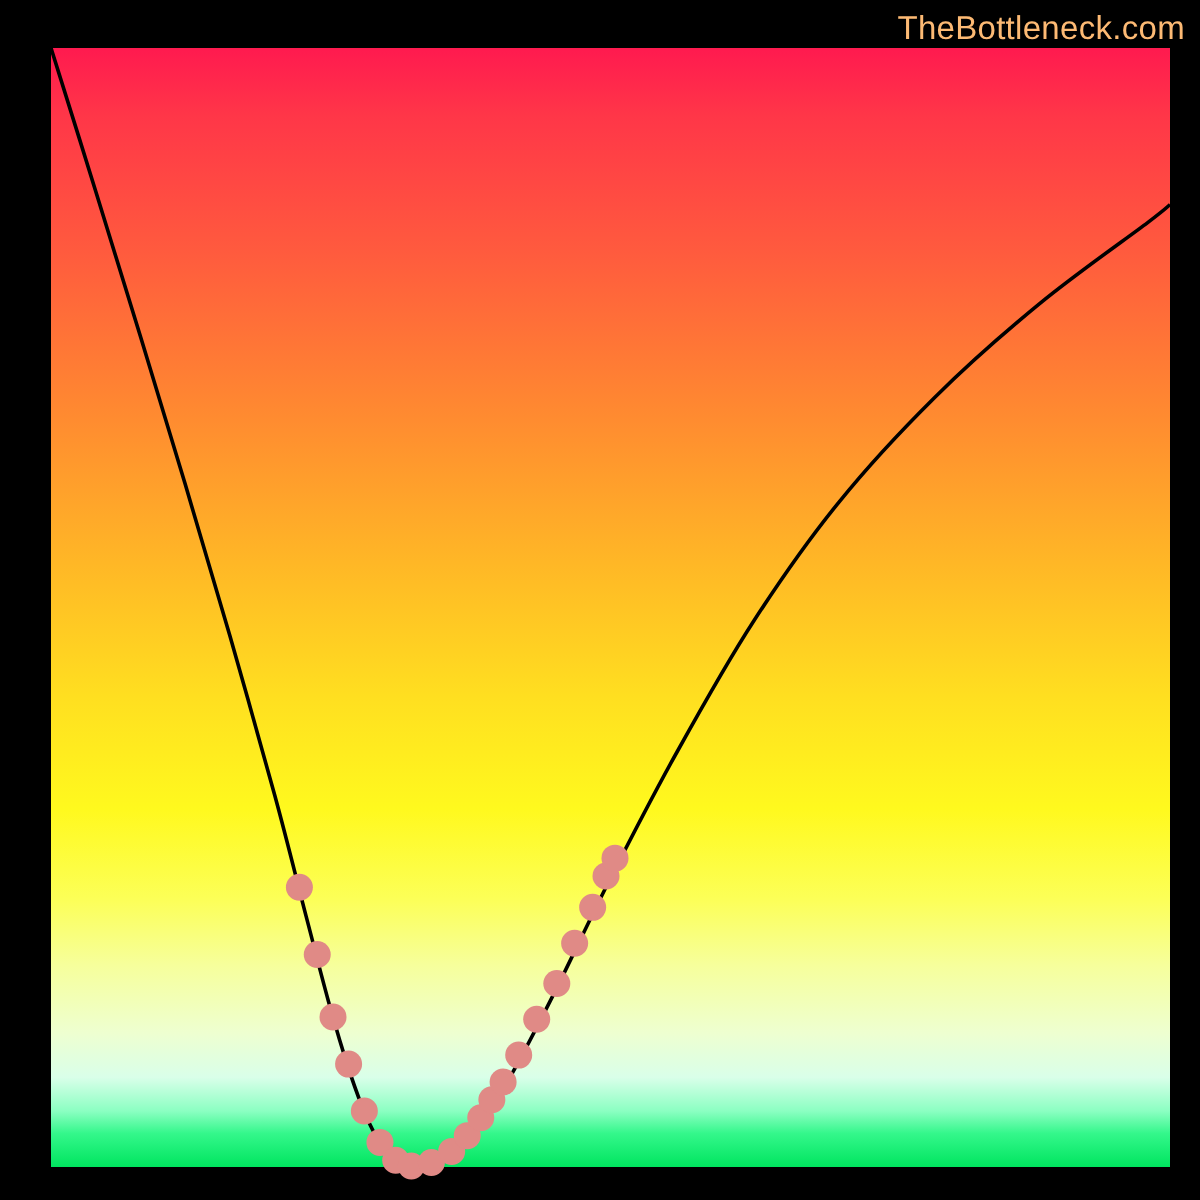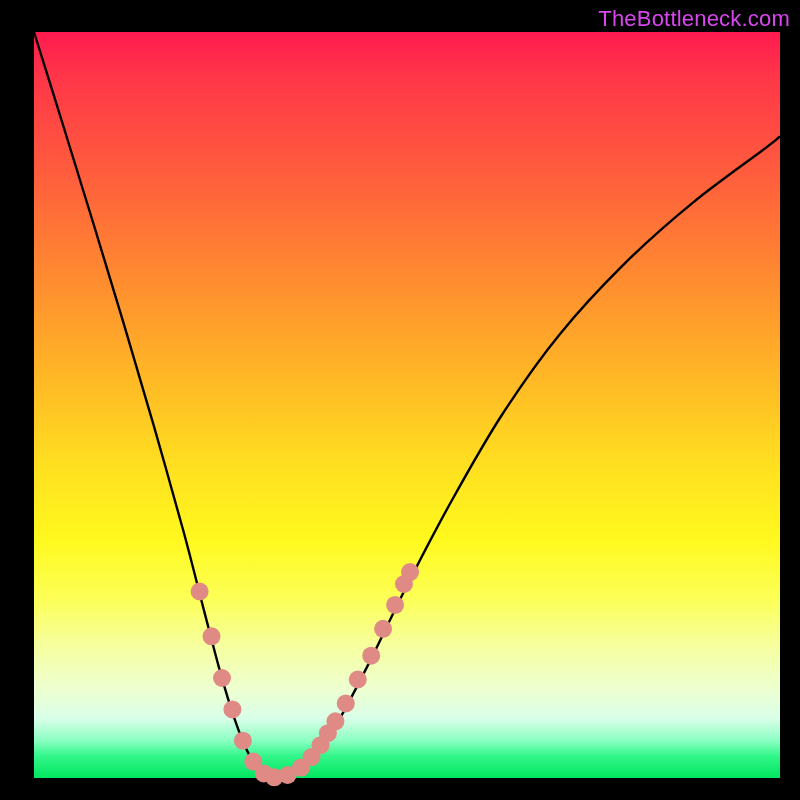--- a/index.html
+++ b/index.html
@@ -38,21 +38,21 @@
       #eeffd0 88%,
       #d9ffe9 92%,
       #8bffc2 95%,
       #34f78b 97%,
       #00e55f 100%);
   }
   .watermark {
     position: absolute;
     top: 6px;
     right: 10px;
-    color: #d946ef;
+    color: #fdba74;
     font-size: 22px;
     letter-spacing: 0.2px;
     user-select: none;
   }
   svg.curve {
     position: absolute;
     left: 0;
     top: 0;
     width: 746px;
     height: 746px;

